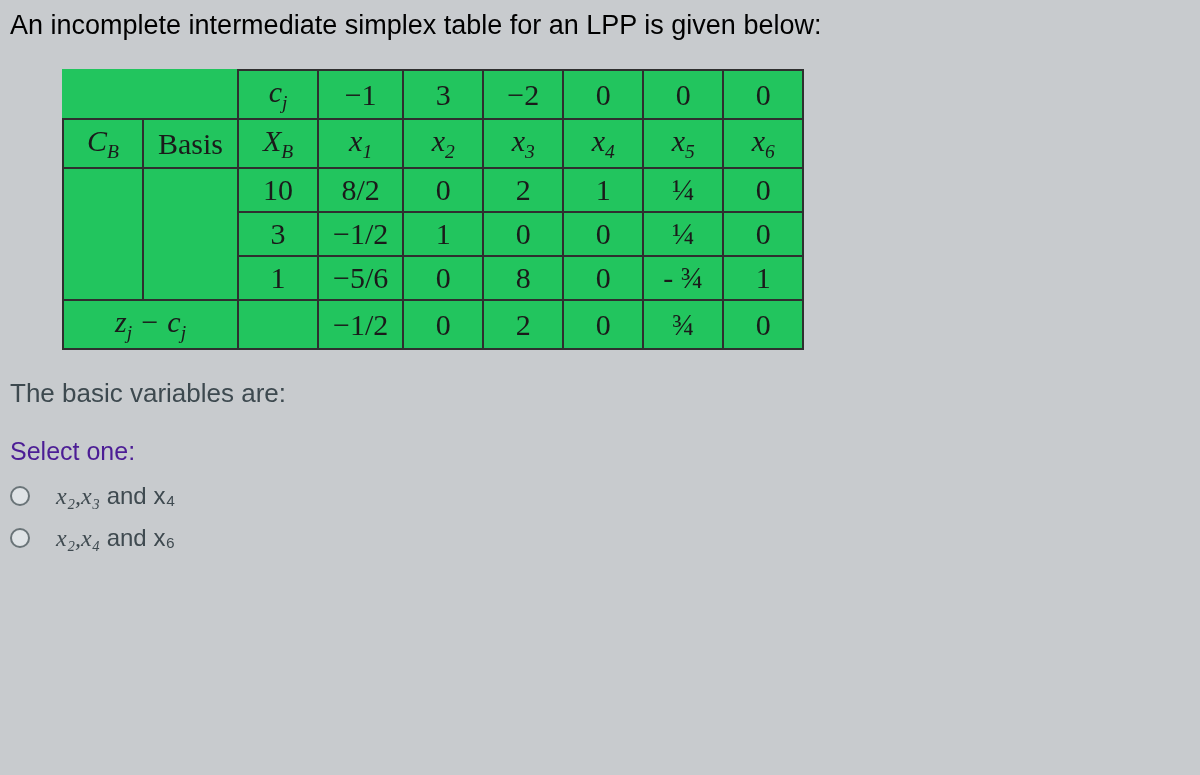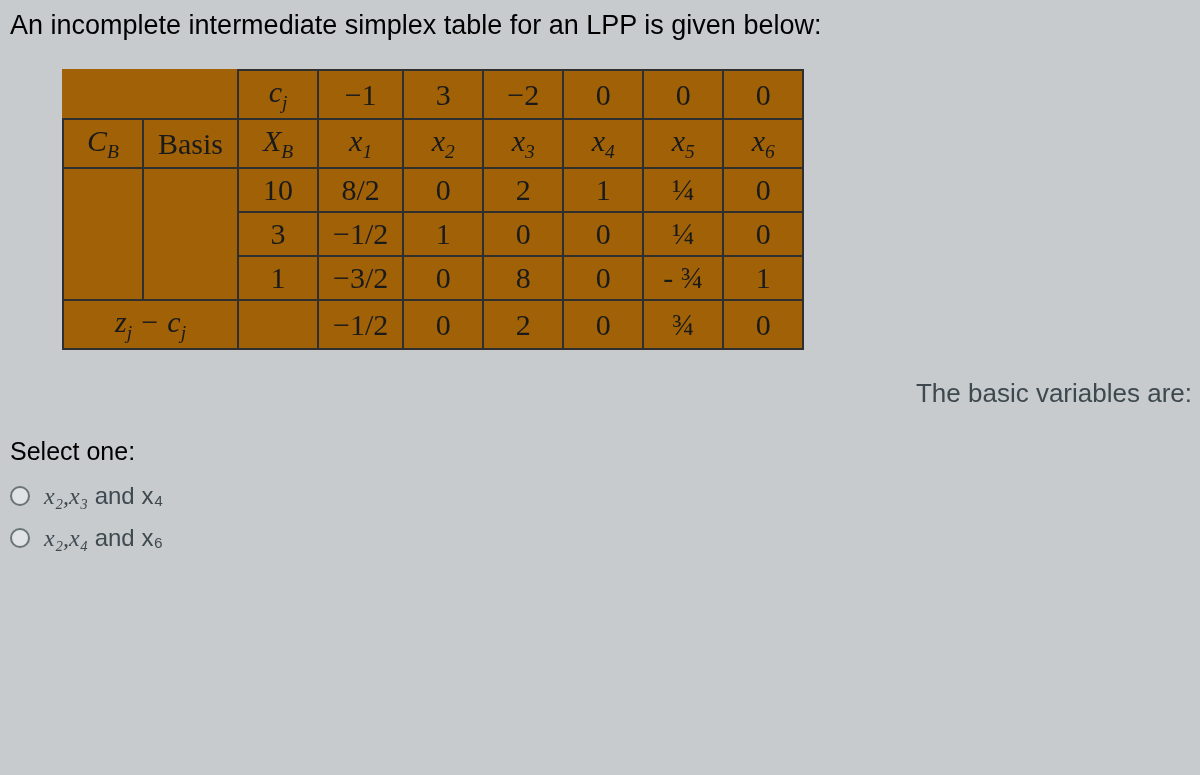--- a/index.html
+++ b/index.html
@@ -18,53 +18,52 @@
     font-size: 27px;
     margin: 4px 0 28px 2px;
     font-weight: 400;
   }
   .tbl {
     border-collapse: collapse;
     margin: 0 0 28px 54px;
     font-family: Georgia, 'Times New Roman', serif;
     font-size: 30px;
     color: #1a1a1a;
-    background: #a16207;
+    background: #22c55e;
   }
   .tbl td {
     border: 2px solid #2f2f2f;
     padding: 4px 14px;
     text-align: center;
     vertical-align: middle;
     min-width: 80px;
     height: 40px;
   }
   .tbl .noborder { border: none; background: transparent; }
   .tbl .bl { border-left: 2px solid #2f2f2f; }
   .tbl .br { border-right: 2px solid #2f2f2f; }
   .tbl .bt { border-top: 2px solid #2f2f2f; }
   .tbl .bb { border-bottom: 2px solid #2f2f2f; }
   .ital { font-style: italic; }
   sub { font-size: 0.65em; vertical-align: sub; font-style: italic; }
   .followup {
     color: #3d494f;
     font-size: 26px;
     margin: 17px 0 28px 2px;
-    text-align: right;
   }
   .select-label {
-    color: #000000;
+    color: #4c1d95;
     font-size: 25px;
     margin: 0 0 16px 2px;
   }
   .options { margin-left: 2px; }
   .opt {
     display: flex;
     align-items: center;
-    gap: 14px;
+    gap: 26px;
     margin-bottom: 14px;
     color: #3f4a50;
     font-size: 24px;
   }
   .radio {
     width: 20px; height: 20px;
     border: 2px solid #6a7478;
     border-radius: 50%;
     background: #dfe3e6;
     flex: 0 0 20px;
@@ -122,21 +121,21 @@
     <td>3</td>
     <td>−1/2</td>
     <td>1</td>
     <td>0</td>
     <td>0</td>
     <td class="frac">¼</td>
     <td>0</td>
   </tr>
   <tr>
     <td>1</td>
-    <td>−3/2</td>
+    <td>−5/6</td>
     <td>0</td>
     <td>8</td>
     <td>0</td>
     <td class="frac">- ¾</td>
     <td>1</td>
   </tr>
 
   <tr>
     <td colspan="2"><span class="ital">z<sub>j</sub> − c<sub>j</sub></span></td>
     <td></td>

